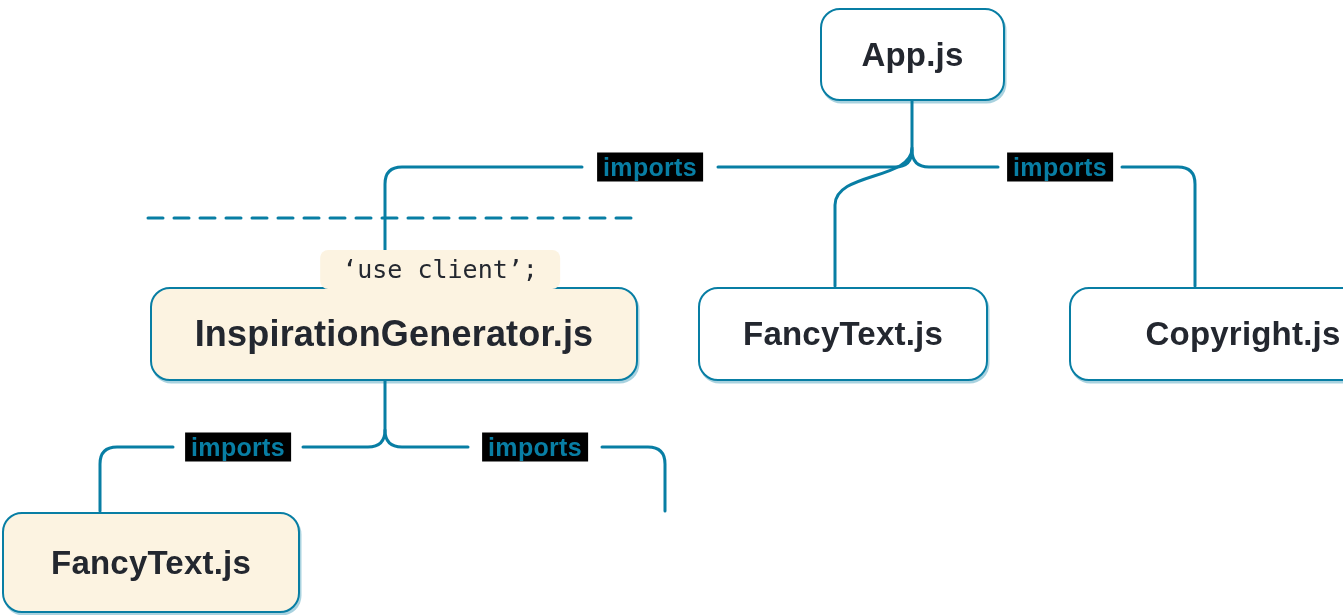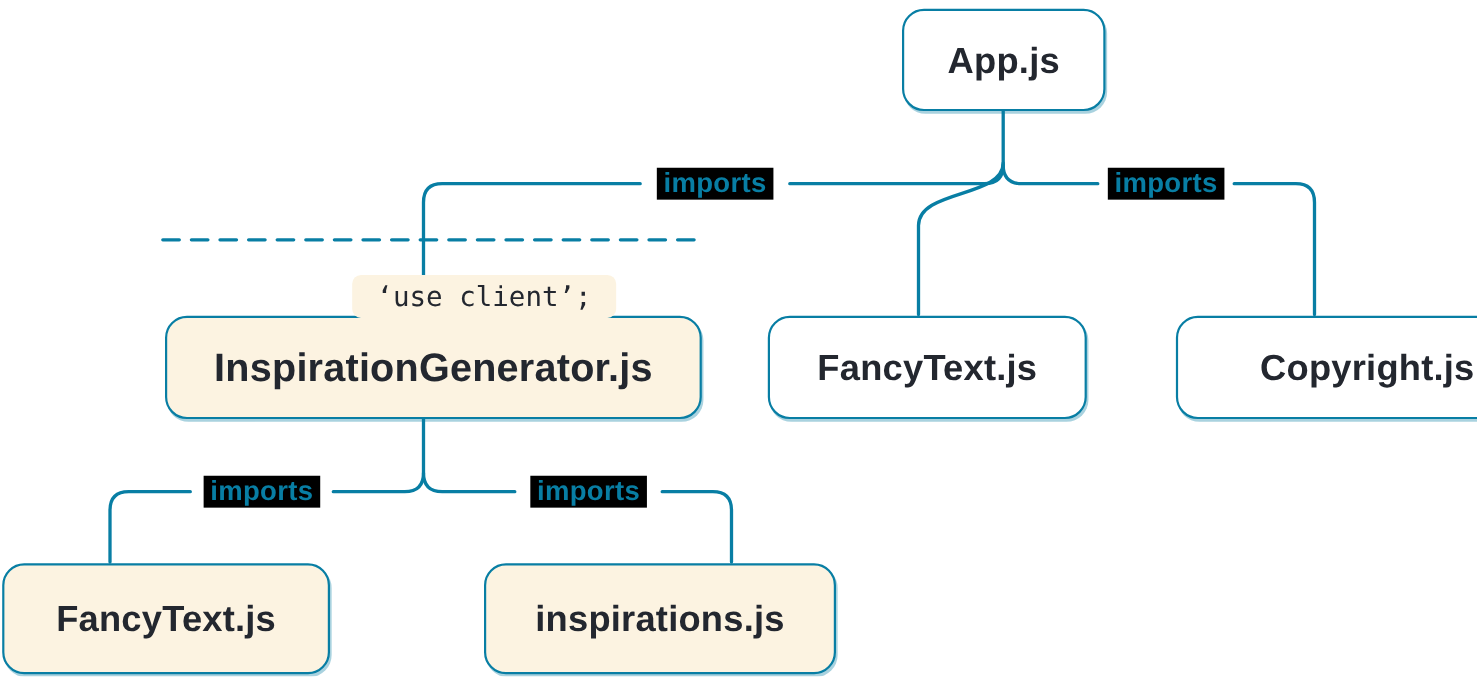--- a/index.html
+++ b/index.html
@@ -107,17 +107,14 @@
   </div>
 
   <div class="node" style="left:1069px; top:287px; width:348px; height:94px;">
     <span>Copyright.js</span>
   </div>
 
   <div class="node client" style="left:2px; top:512px; width:298px; height:101px;">
     <span>FancyText.js</span>
   </div>
 
-  <div class="node client" style="left:440px; top:512px; width:320px; height:101px;">
-    <span>inspirations.js</span>
-  </div>
 
 </div>
 
 </body></html>

